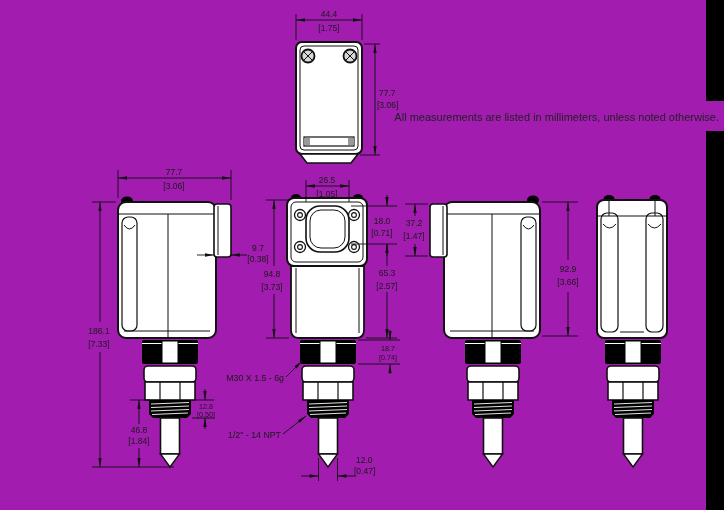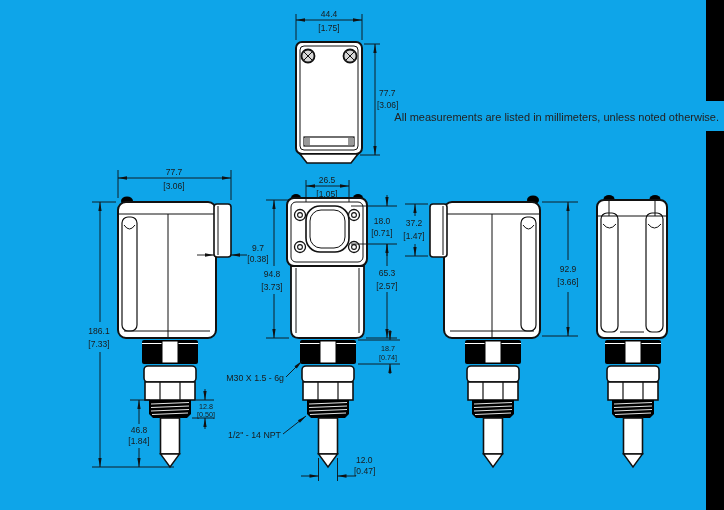--- a/index.html
+++ b/index.html
@@ -1,16 +1,16 @@
 <!DOCTYPE html>
 <html><head>
 <meta charset="utf-8">
 <style>
   html,body{margin:0;padding:0;background:#fff;}
-  .stage{position:relative;width:724px;height:510px;background:#0ea5e9;overflow:hidden;
+  .stage{position:relative;width:724px;height:510px;background:#a21caf;overflow:hidden;
          font-family:"Liberation Sans",sans-serif;}
   svg{display:block;}
   svg text{fill:#1a1a1a;font-family:"Liberation Sans",sans-serif;}
   .dim{font-size:8.5px;text-anchor:middle;}
   .dim-s{font-size:7.2px;text-anchor:middle;}
   .dim-l{font-size:8.5px;text-anchor:start;}
   .lbl{font-size:8.8px;text-anchor:end;}
   .note{font-size:11px;text-anchor:end;fill:#222;}
   .ln{stroke:#111;stroke-width:0.9;fill:none;}
   .body2{stroke:#111;stroke-width:2;fill:#fff;}

